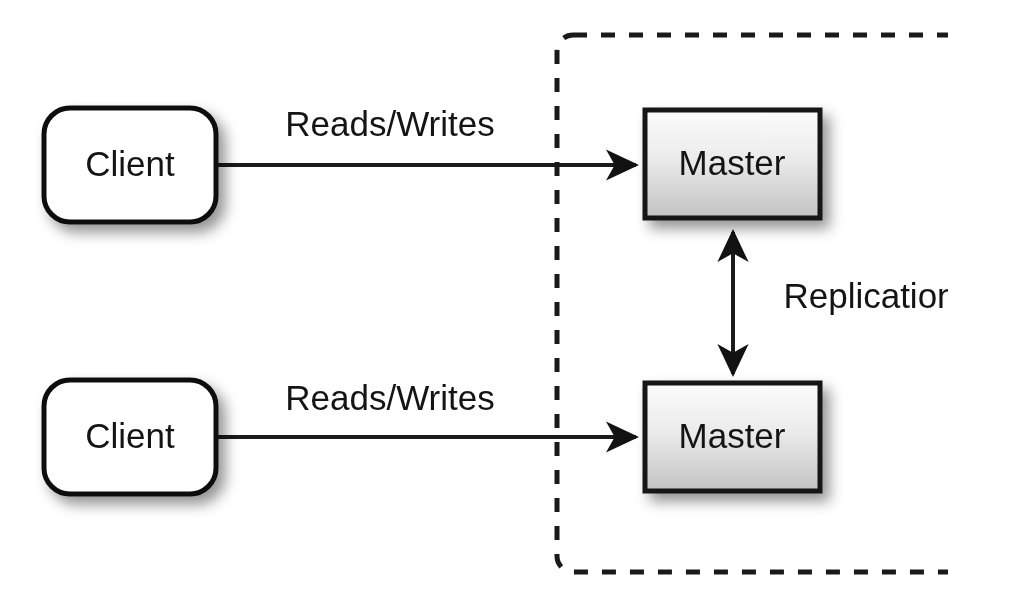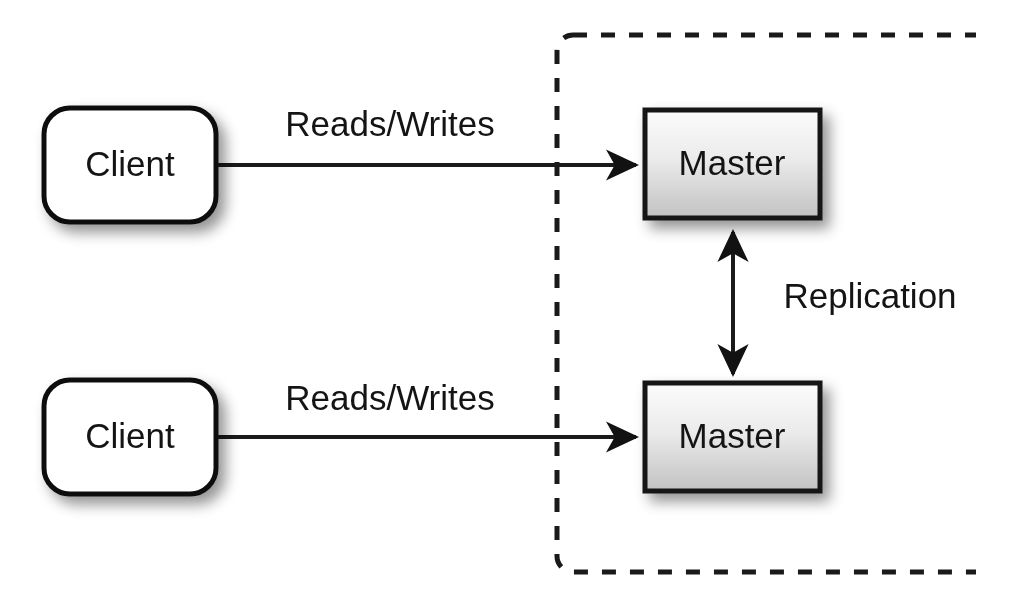--- a/index.html
+++ b/index.html
@@ -9,21 +9,20 @@
   }
   body {
     font-family: "Liberation Sans", sans-serif;
   }
   #diagram-root {
     position: relative;
     width: 948px;
     height: 610px;
     background: #ffffff;
     overflow: hidden;
-    padding-left: 28px;
   }
   #diagram-svg {
     position: absolute;
     left: 0;
     top: 0;
     width: 1028px;
     height: 610px;
     display: block;
   }
   .node-label {

